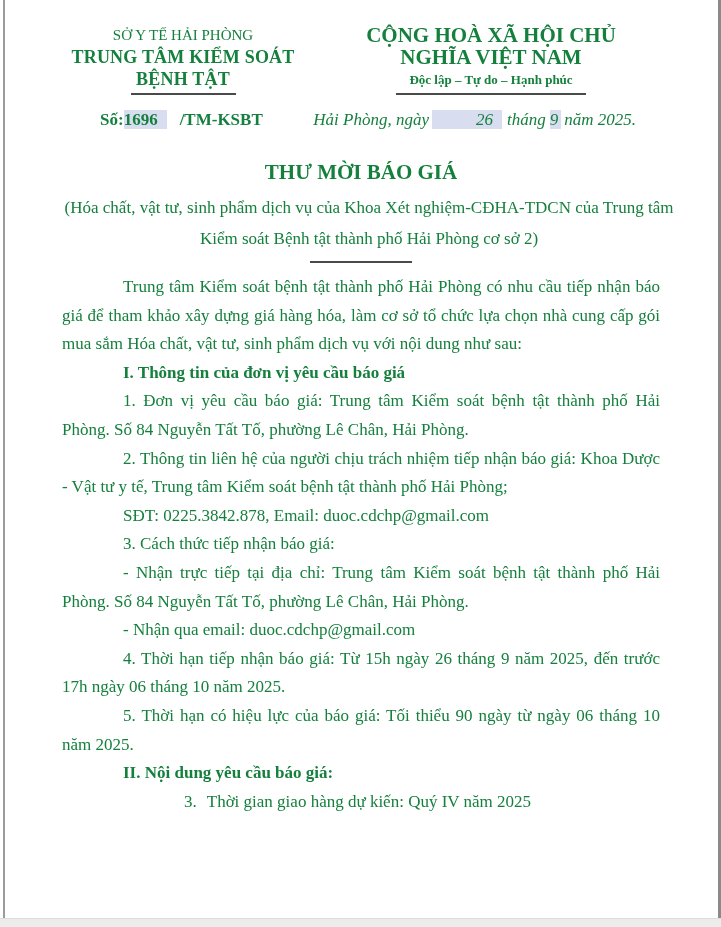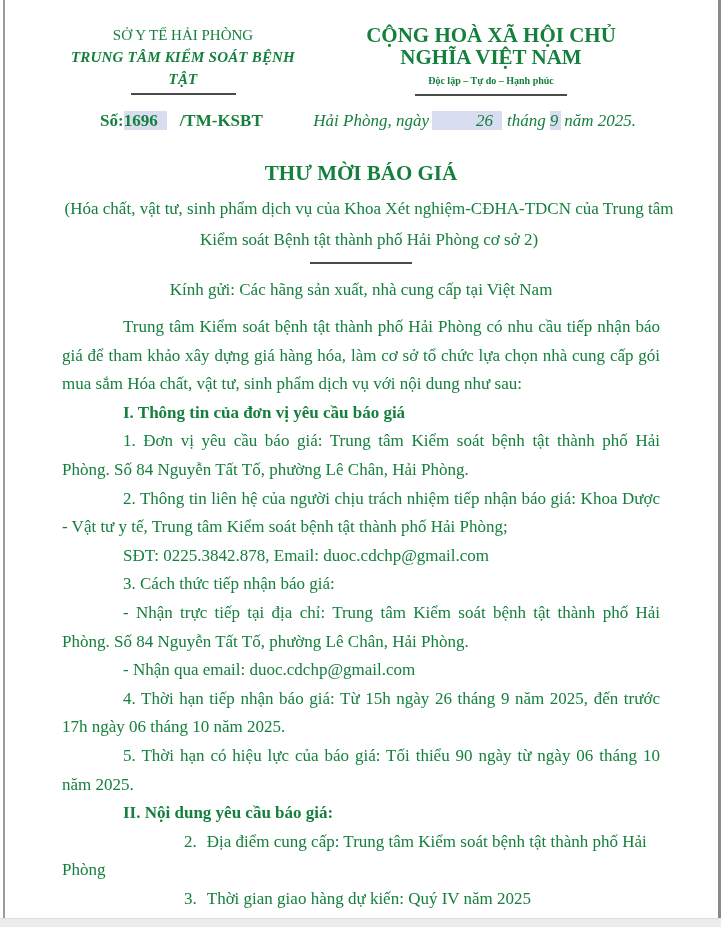--- a/index.html
+++ b/index.html
@@ -9,25 +9,25 @@
     overflow:hidden;
   }
   .edge-left  { position:absolute; left:3px;  top:0; bottom:7px; width:2px; background:#9b9b9b; }
   .edge-right { position:absolute; right:0px; top:0; bottom:7px; width:3px; background:#8a8a8a; }
   .bottom-strip { position:absolute; left:0; right:0; bottom:0; height:8px; background:#ececec; border-top:1px solid #dcdcdc; }
 
   .content { position:absolute; left:62px; right:61px; top:24px; font-size:17px; }
 
   .hdr { display:flex; justify-content:space-between; }
   .hdr-left  { width:242px; text-align:center; line-height:22px; font-size:15px; }
-  .hdr-left .l2 { font-weight:bold; font-size:15px; letter-spacing:0.2px;font-style:italic; }
+  .hdr-left .l2 { font-weight:bold; font-size:18px; letter-spacing:0.2px; }
   .rule-left { width:105px; border-top:2px solid #4a4a4a; margin:3px auto 0; }
   .hdr-right { width:294px; text-align:center; line-height:22px; margin-right:22px; }
   .hdr-right .l1 { font-weight:bold; font-size:21px; }
-  .hdr-right .l2 { font-weight:bold; font-size:10px; display:inline-block; border-bottom:2px solid #4a4a4a; padding:0 13px 2px; }
+  .hdr-right .l2 { font-weight:bold; font-size:13px; display:inline-block; border-bottom:2px solid #4a4a4a; padding:0 13px 2px; }
 
   .refrow { display:flex; justify-content:space-between; margin-top:15px; }
   .ref { margin-left:38px;font-weight:bold; }
   .dateline { font-style:italic; margin-right:24px; }
   .hl { background:#d8def0; }
   .hl-num { padding-right:9px; }
   .ref-suffix { margin-left:13px; }
   .dateline .hl-day { padding-right:9px; margin:0 5px 0 3px;padding-left:44px; }
   .dateline .hl-month { padding-right:3px; margin:0 3px 0 4px; }
 
@@ -67,34 +67,32 @@
 
     <div class="refrow">
       <div class="ref"><span>Số:</span><span class="hl hl-num">1696</span><span class="ref-suffix">/TM-KSBT</span></div>
       <div class="dateline"><span>Hải Phòng, ngày</span><span class="hl hl-day">26</span><span>tháng</span><span class="hl hl-month">9</span><span>năm 2025.</span></div>
     </div>
 
     <div class="title">THƯ MỜI BÁO GIÁ</div>
     <div class="subtitle">(Hóa chất, vật tư, sinh phẩm dịch vụ của Khoa Xét nghiệm-CĐHA-TDCN của Trung tâm Kiểm soát Bệnh tật thành phố Hải Phòng cơ sở 2)</div>
     <div class="divider"></div>
 
-    <div class="salutation">Kính gửi: Các hãng sản xuất, nhà cung cấp tại Việt Nam</div>
 
     <div class="docbody">
       <p class="para">Trung tâm Kiểm soát bệnh tật thành phố Hải Phòng có nhu cầu tiếp nhận báo giá để tham khảo xây dựng giá hàng hóa, làm cơ sở tổ chức lựa chọn nhà cung cấp gói mua sắm Hóa chất, vật tư, sinh phẩm dịch vụ với nội dung như sau:</p>
 
       <p class="shead">I. Thông tin của đơn vị yêu cầu báo giá</p>
       <p class="para">1. Đơn vị yêu cầu báo giá: Trung tâm Kiểm soát bệnh tật thành phố Hải Phòng. Số 84 Nguyễn Tất Tố, phường Lê Chân, Hải Phòng.</p>
       <p class="para">2. Thông tin liên hệ của người chịu trách nhiệm tiếp nhận báo giá: Khoa Dược - Vật tư y tế, Trung tâm Kiểm soát bệnh tật thành phố Hải Phòng;</p>
       <p class="noj">SĐT: 0225.3842.878, Email: duoc.cdchp@gmail.com</p>
       <p class="noj">3. Cách thức tiếp nhận báo giá:</p>
       <p class="para">- Nhận trực tiếp tại địa chỉ: Trung tâm Kiểm soát bệnh tật thành phố Hải Phòng. Số 84 Nguyễn Tất Tố, phường Lê Chân, Hải Phòng.</p>
       <p class="noj">- Nhận qua email: duoc.cdchp@gmail.com</p>
       <p class="para">4. Thời hạn tiếp nhận báo giá: Từ 15h ngày 26 tháng 9 năm 2025, đến trước 17h ngày 06 tháng 10  năm 2025.</p>
       <p class="para">5. Thời hạn có hiệu lực của báo giá: Tối thiểu 90 ngày từ ngày 06 tháng 10 năm 2025.</p>
 
       <p class="shead">II. Nội dung yêu cầu báo giá:</p>
-      <p class="s2item"><span class="num">2.</span><span>Địa điểm cung cấp: Trung tâm Kiểm soát bệnh tật thành phố Hải Phòng</span></p>
       <p class="s2item"><span class="num">3.</span><span>Thời gian giao hàng dự kiến: Quý IV năm 2025</span></p>
     </div>
 
   </div>
 </div>
 
 </body></html>

